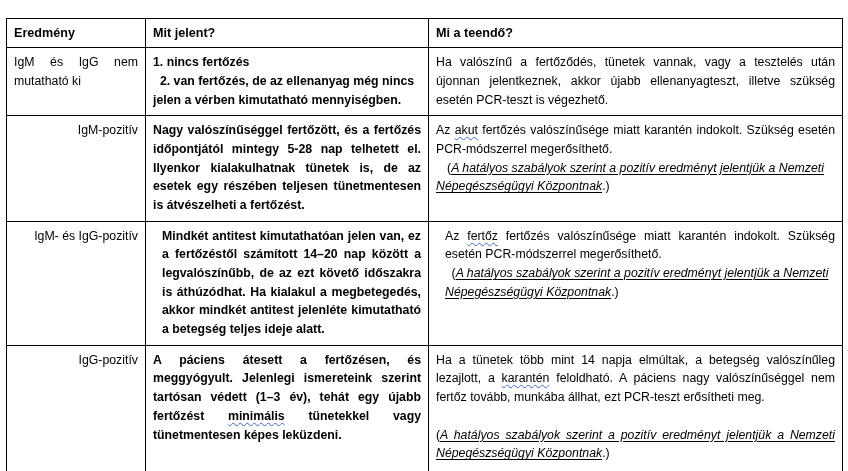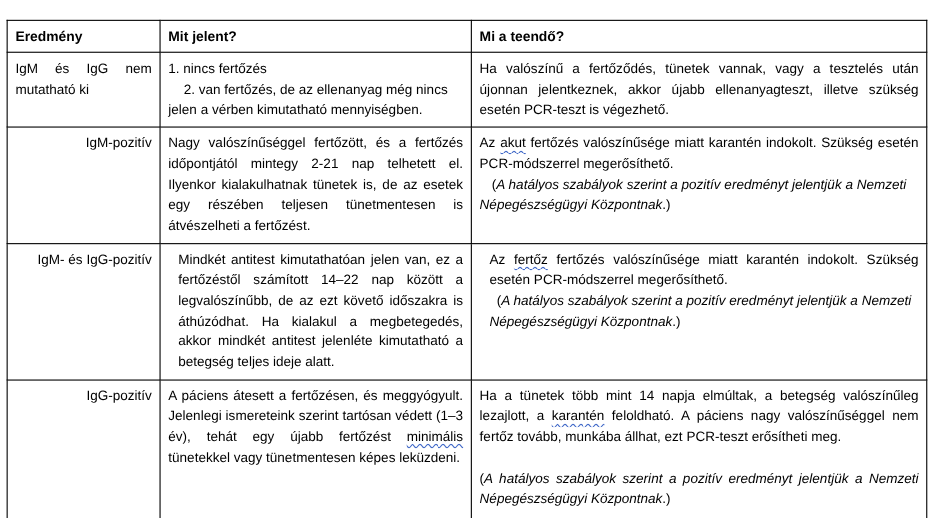--- a/index.html
+++ b/index.html
@@ -62,20 +62,21 @@
     text-align: right;
   }
   td.col-result.justify {
     text-align: justify;
     text-align-last: left;
   }
 
   td.col-meaning {
     text-align: justify;
     text-align-last: left;
+    font-weight: bold;
   }
   td.col-meaning.plain {
     text-align: left;
   }
 
   td.col-todo {
     text-align: justify;
     text-align-last: left;
   }
 
@@ -85,20 +86,21 @@
   p.para + p.para {
     margin-top: 0;
     text-align: center;
   }
   p.spacer-para {
     margin: 0;
     height: 1.52em;
   }
   .note-underline {
     font-style: italic;
+    text-decoration: underline;
     text-underline-offset: 2px;
   }
 
   .spell {
     text-decoration: underline;
     text-decoration-style: wavy;
     text-decoration-color: #4169c8;
     text-underline-offset: 2px;
     text-decoration-thickness: 1px;
   }
@@ -137,30 +139,30 @@
           <p class="para">1. nincs fertőzés</p>
           <p class="para">2. van fertőzés, de az ellenanyag még nincs jelen a vérben kimutatható mennyiségben.</p>
         </td>
         <td class="col-todo">
           <p class="para">Ha valószínű a fertőződés, tünetek vannak, vagy a tesztelés után újonnan jelentkeznek, akkor újabb ellenanyagteszt, illetve szükség esetén PCR-teszt is végezhető.</p>
         </td>
       </tr>
 
       <tr class="row-igm">
         <td class="col-result">IgM-pozitív</td>
-        <td class="col-meaning">Nagy valószínűséggel fertőzött, és a fertőzés időpontjától mintegy 2-21 nap telhetett el. Ilyenkor kialakulhatnak tünetek is, de az esetek egy részében teljesen tünetmentesen is átvészelheti a fertőzést.</td>
+        <td class="col-meaning">Nagy valószínűséggel fertőzött, és a fertőzés időpontjától mintegy 5-28 nap telhetett el. Ilyenkor kialakulhatnak tünetek is, de az esetek egy részében teljesen tünetmentesen is átvészelheti a fertőzést.</td>
         <td class="col-todo">
           <p class="para"><span>Az </span><span class="spell">akut</span><span> fertőzés valószínűsége miatt karantén indokolt. Szükség esetén PCR-módszerrel megerősíthető.</span></p>
           <p class="para"><span>(</span><span class="note-underline">A hatályos szabályok szerint a pozitív eredményt jelentjük a Nemzeti Népegészségügyi Központnak</span><span>.)</span></p>
         </td>
       </tr>
 
       <tr class="row-igmigg">
         <td class="col-result">IgM- és IgG-pozitív</td>
-        <td class="col-meaning">Mindkét antitest kimutathatóan jelen van, ez a fertőzéstől számított 14–22 nap között a legvalószínűbb, de az ezt követő időszakra is áthúzódhat. Ha kialakul a megbetegedés, akkor mindkét antitest jelenléte kimutatható a betegség teljes ideje alatt.</td>
+        <td class="col-meaning">Mindkét antitest kimutathatóan jelen van, ez a fertőzéstől számított 14–20 nap között a legvalószínűbb, de az ezt követő időszakra is áthúzódhat. Ha kialakul a megbetegedés, akkor mindkét antitest jelenléte kimutatható a betegség teljes ideje alatt.</td>
         <td class="col-todo">
           <p class="para"><span>Az </span><span class="spell">fertőz</span><span> fertőzés valószínűsége miatt karantén indokolt. Szükség esetén PCR-módszerrel megerősíthető.</span></p>
           <p class="para"><span>(</span><span class="note-underline">A hatályos szabályok szerint a pozitív eredményt jelentjük a Nemzeti Népegészségügyi Központnak</span><span>.)</span></p>
         </td>
       </tr>
 
       <tr class="row-igg">
         <td class="col-result">IgG-pozitív</td>
         <td class="col-meaning">
           <p class="para"><span>A páciens átesett a fertőzésen, és meggyógyult. Jelenlegi ismereteink szerint tartósan védett (1–3 év), tehát egy újabb fertőzést </span><span class="spell">minimális</span><span> tünetekkel vagy tünetmentesen képes leküzdeni.</span></p>

